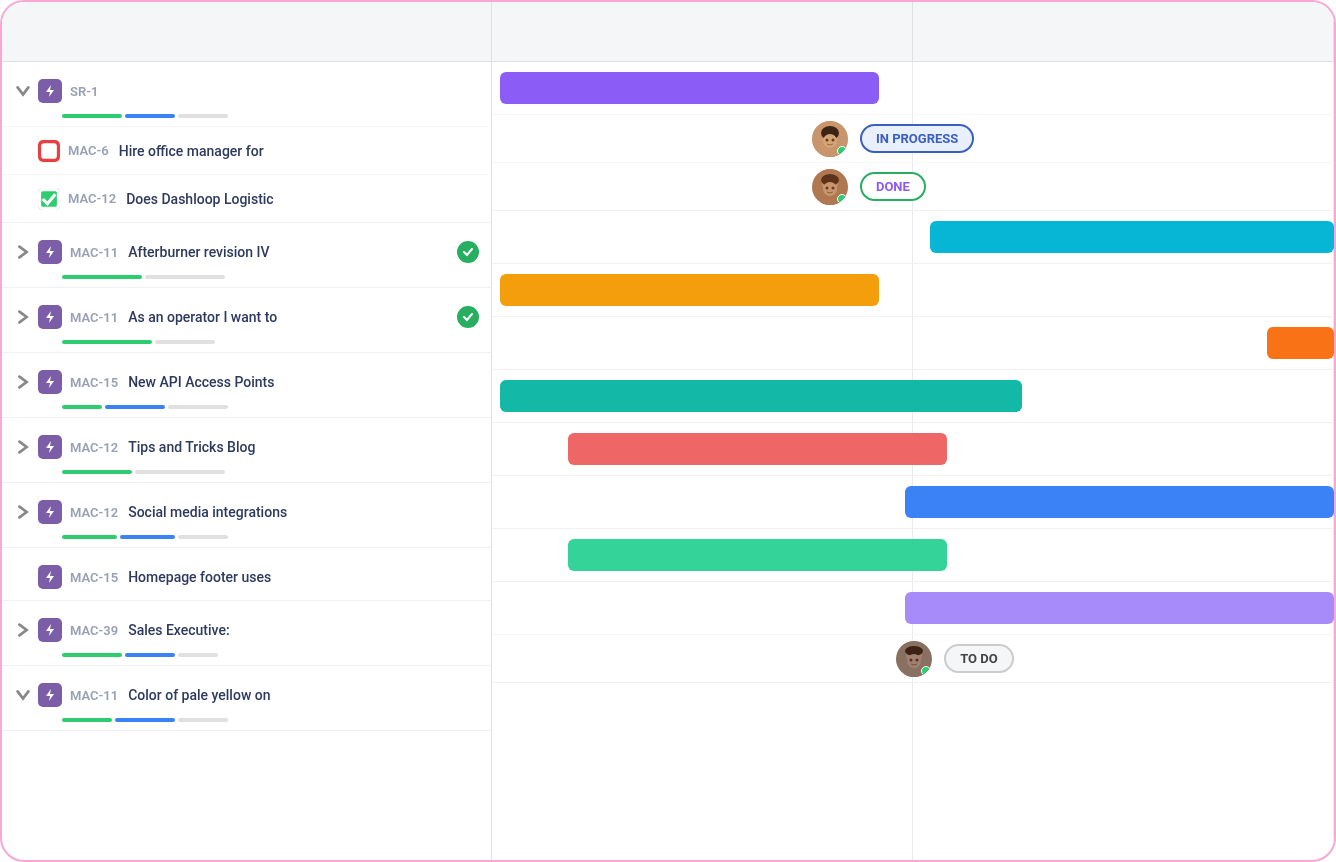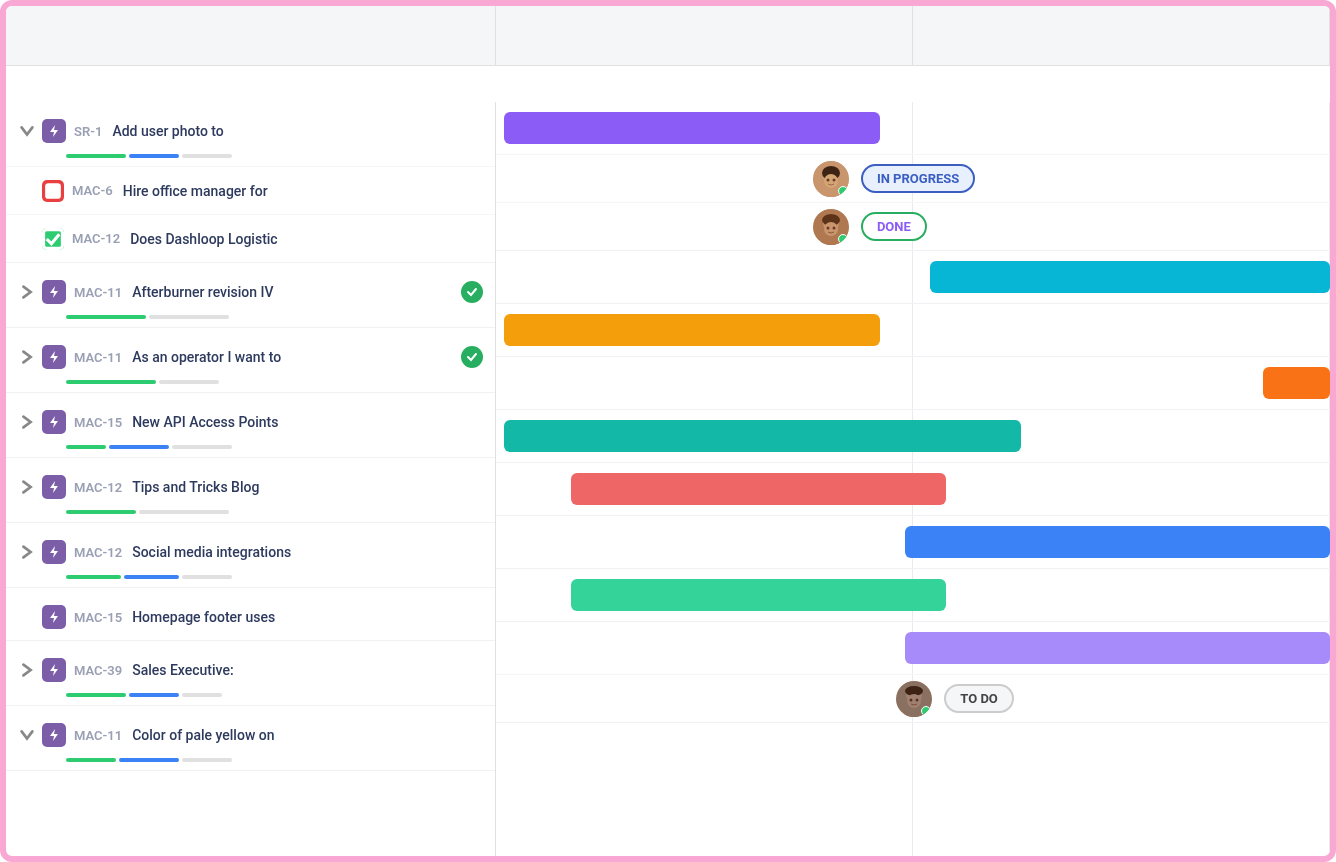--- a/index.html
+++ b/index.html
@@ -9,24 +9,23 @@
       width: 1336px;
       height: 862px;
       overflow: hidden;
     }
 
     .gantt-container {
       display: flex;
       flex-direction: column;
       width: 1336px;
       height: 862px;
-      border: 6px solid #f9a8d4;
-      border-radius: 12px;
+      border: 2px solid #f9a8d4;
+      border-radius: 24px;
       overflow: hidden;
-      gap: 36px;
     }
 
     
     .gantt-header {
       display: flex;
       height: 60px;
       background: #f5f6f8;
       border-bottom: 1px solid #e0e0e0;
       flex-shrink: 0;
     }
@@ -347,21 +346,20 @@
               <svg viewBox="0 0 10 10" fill="none">
                 <polyline points="2,3 5,7 8,3" stroke="#888" stroke-width="1.5" stroke-linecap="round"></polyline>
               </svg>
             </div>
             <div class="epic-icon purple">
               <svg viewBox="0 0 14 14" fill="white">
                 <polygon points="8,1 3,8 7,8 6,13 11,6 7,6"></polygon>
               </svg>
             </div>
             <span class="epic-id">SR-1</span>
-            <span class="epic-title">Add user photo to</span>
           </div>
           <div class="progress-bar-container">
             <div class="progress-segment" style="background: rgb(46, 204, 113); width: 60px;"></div>
             <div class="progress-segment" style="background: rgb(59, 130, 246); width: 50px;"></div>
             <div class="progress-segment" style="background: rgb(224, 224, 224); width: 50px;"></div>
           </div>
           <div class="sub-row">
             <div class="sub-icon red-sq">
               <svg viewBox="0 0 14 14" fill="white">
                 <rect x="2" y="2" width="10" height="10" rx="2"></rect>

